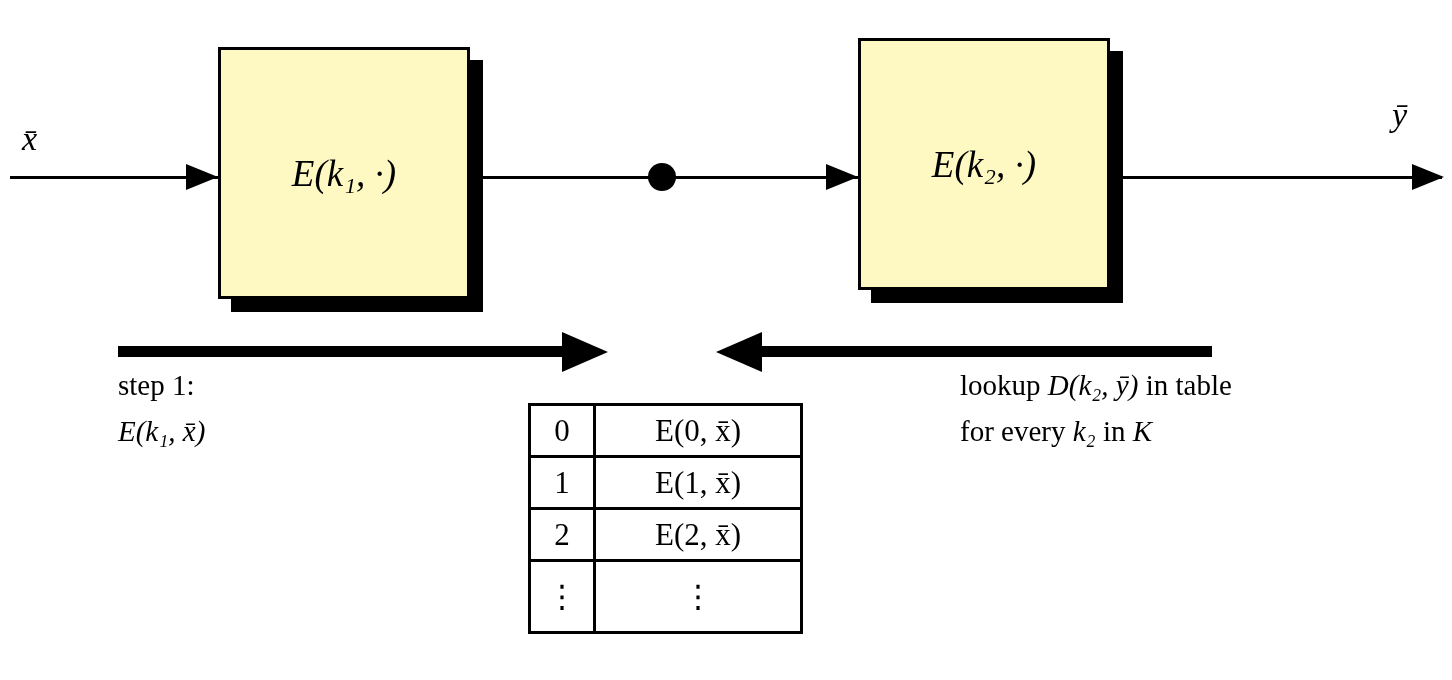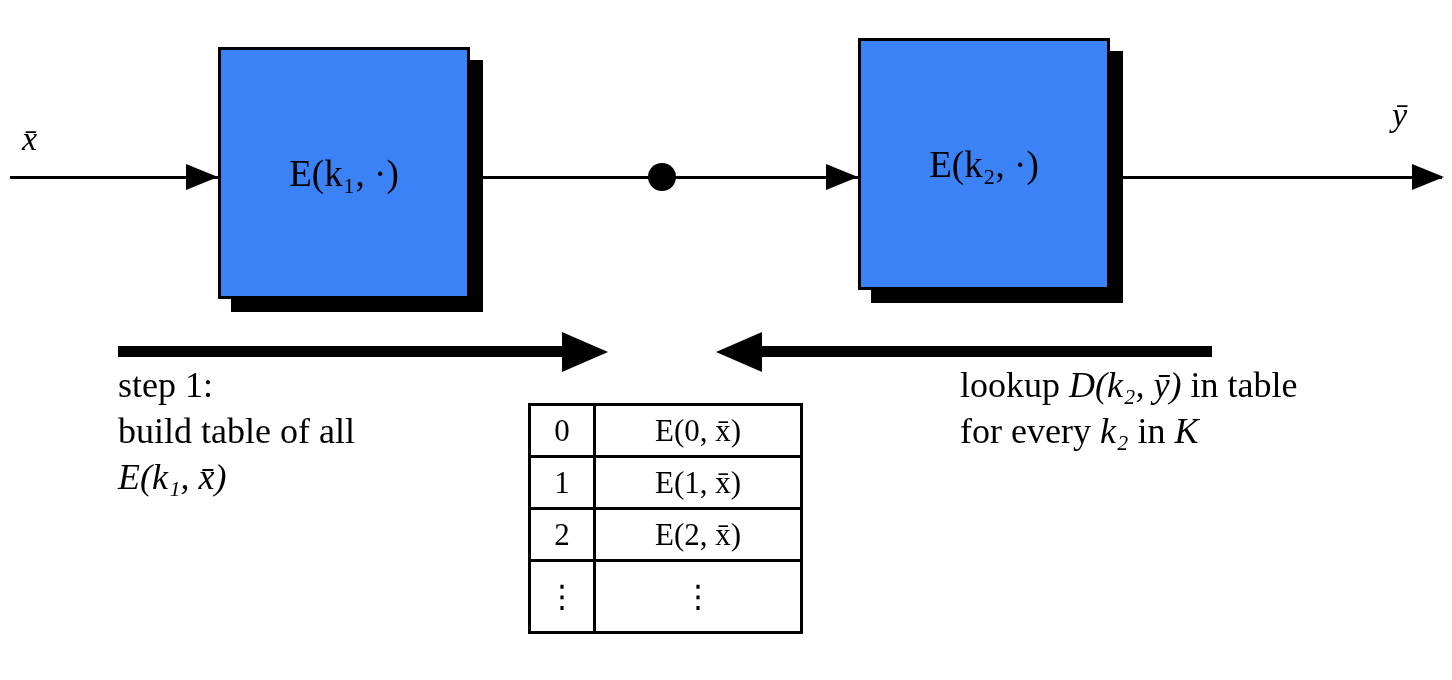--- a/index.html
+++ b/index.html
@@ -13,26 +13,27 @@
     overflow: hidden;
   }
   .abs { position: absolute; }
 
   
   .hline { background: #000; height: 3px; }
 
   
   .ebox {
     border: 3px solid #000;
-    background: #3b82f6;
+    background: #fef9c3;
     box-shadow: 13px 13px 0 0 #000;
     display: flex;
     align-items: center;
     justify-content: center;
     font-size: 37px;
+    font-style: italic;
     z-index: 2;
   }
 
   
   .head-r {
     width: 0; height: 0;
     border-top: 13px solid transparent;
     border-bottom: 13px solid transparent;
     border-left: 32px solid #000;
     z-index: 3;
@@ -55,21 +56,21 @@
   }
   .thick-head-l {
     width: 0; height: 0;
     border-top: 20px solid transparent;
     border-bottom: 20px solid transparent;
     border-right: 46px solid #000;
   }
 
   .iolabel { font-size: 34px; font-style: italic; }
 
-  .text-block { font-size: 36px; line-height: 46px; }
+  .text-block { font-size: 29px; line-height: 46px; }
   .math { font-style: italic; }
 
   table.lookup { border-collapse: collapse; font-size: 31px; background: #fff; }
   table.lookup td { border: 3px solid #000; text-align: center; vertical-align: middle; padding: 0; }
   table.lookup td.key { width: 62px; }
   table.lookup td.val { width: 204px; }
   table.lookup tr.row { height: 52px; }
   table.lookup tr.dots { height: 72px; }
 </style>
 </head>
@@ -96,21 +97,20 @@
   </div>
 
   <div class="abs thickbar" style="left:118px; top:346px; width:452px;"></div>
   <div class="abs thick-head-r" style="left:562px; top:332px;"></div>
 
   <div class="abs thick-head-l" style="left:716px; top:332px;"></div>
   <div class="abs thickbar" style="left:760px; top:346px; width:452px;"></div>
 
   <div class="abs text-block" style="left:118px; top:362px; width:400px;">
     <div>step 1:</div>
-    <div>build table of all</div>
     <div class="math">E(k₁, x̄)</div>
   </div>
 
   <div class="abs text-block" style="left:960px; top:362px; width:480px;">
     <div><span>lookup </span><span class="math">D(k₂, ȳ)</span><span> in table</span></div>
     <div><span>for every </span><span class="math">k₂</span><span> in </span><span class="math">K</span></div>
   </div>
 
   <table class="lookup abs" style="left:528px; top:403px;">
     <tbody>

